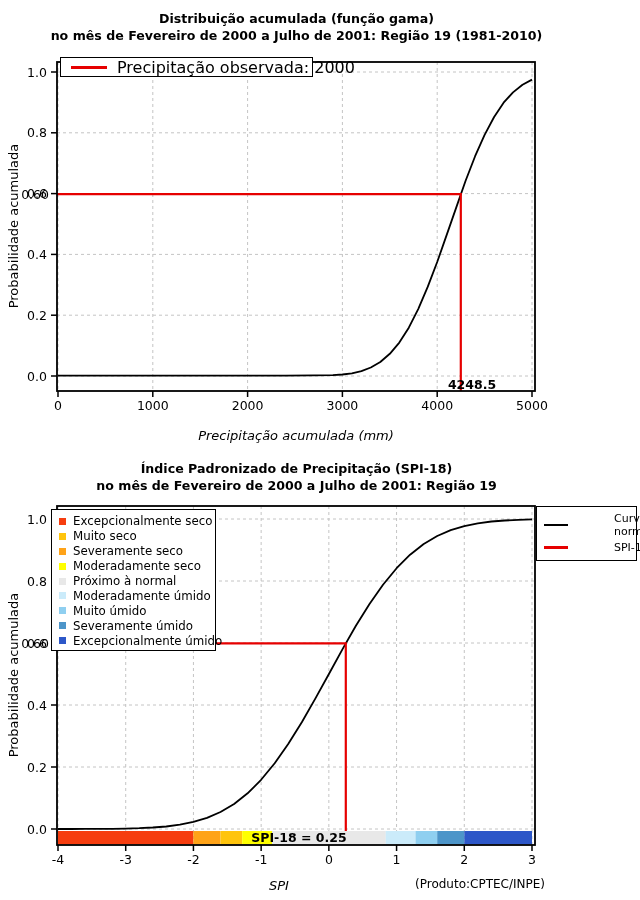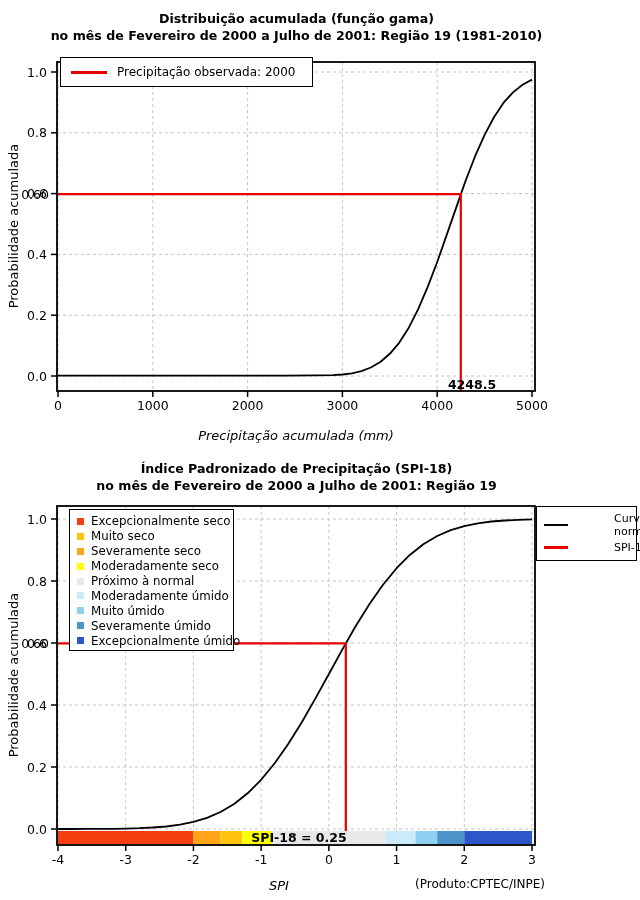--- a/index.html
+++ b/index.html
@@ -10,24 +10,24 @@
   .title{position:absolute;left:28px;width:537px;text-align:center;font-weight:bold;
          font-size:12.6px;white-space:nowrap;}
   .t1a{top:11px;} .t1b{top:28px;} .t2a{top:461px;} .t2b{top:478px;}
   .xlab{position:absolute;text-align:center;font-size:13px;white-space:nowrap;}
   .xlab1{left:146px;top:428px;width:300px;font-style:italic;}
   .xlab2{left:229px;top:878px;width:100px;font-style:italic;}
   .ylab{position:absolute;left:-135px;width:300px;height:18px;text-align:center;
         font-size:13px;transform:rotate(-90deg);white-space:nowrap;}
   .ylab1{top:217px;} .ylab2{top:666px;}
   .footer{position:absolute;left:398px;top:877px;width:164px;text-align:center;font-size:12px;white-space:nowrap;}
-  .legend1{position:absolute;left:60px;top:57px;width:253px;height:30px;border:1.6px solid #000;
-           background:#fff;display:flex;align-items:center;font-size:12px;box-sizing:border-box;white-space:nowrap;}
+  .legend1{position:absolute;left:60px;top:57px;width:253px;height:20px;border:1.6px solid #000;
+           background:#fff;display:flex;align-items:center;font-size:16px;box-sizing:border-box;white-space:nowrap;}
   .lline{width:36px;height:3px;margin:0 10px;flex:none;}
-  .catlegend{position:absolute;left:69px;top:509px;width:165px;height:142px;border:1.6px solid #000;
+  .catlegend{position:absolute;left:51px;top:509px;width:165px;height:142px;border:1.6px solid #000;
              background:#fff;box-sizing:border-box;padding:4px 0 0 7px;font-size:11.8px;}
   .catrow{display:flex;align-items:center;height:14.9px;white-space:nowrap;}
   .sw{width:7px;height:7px;margin-right:7px;flex:none;}
   .serlegend{position:absolute;left:536px;top:506px;width:101px;height:55px;border:1.6px solid #000;
              background:#fff;box-sizing:border-box;padding:5px 0 0 7px;font-size:11px;line-height:13px;}
   .srow{display:flex;align-items:center;margin-bottom:3px;white-space:nowrap;gap:40px;}
   .sline{width:24px;height:2.5px;margin-right:6px;flex:none;}
   .ann{position:absolute;text-align:center;font-weight:bold;font-size:12.5px;white-space:nowrap;}
   .ann1{left:429px;top:377px;width:86px;}
   .ann2{left:238px;top:830px;width:122px;}

